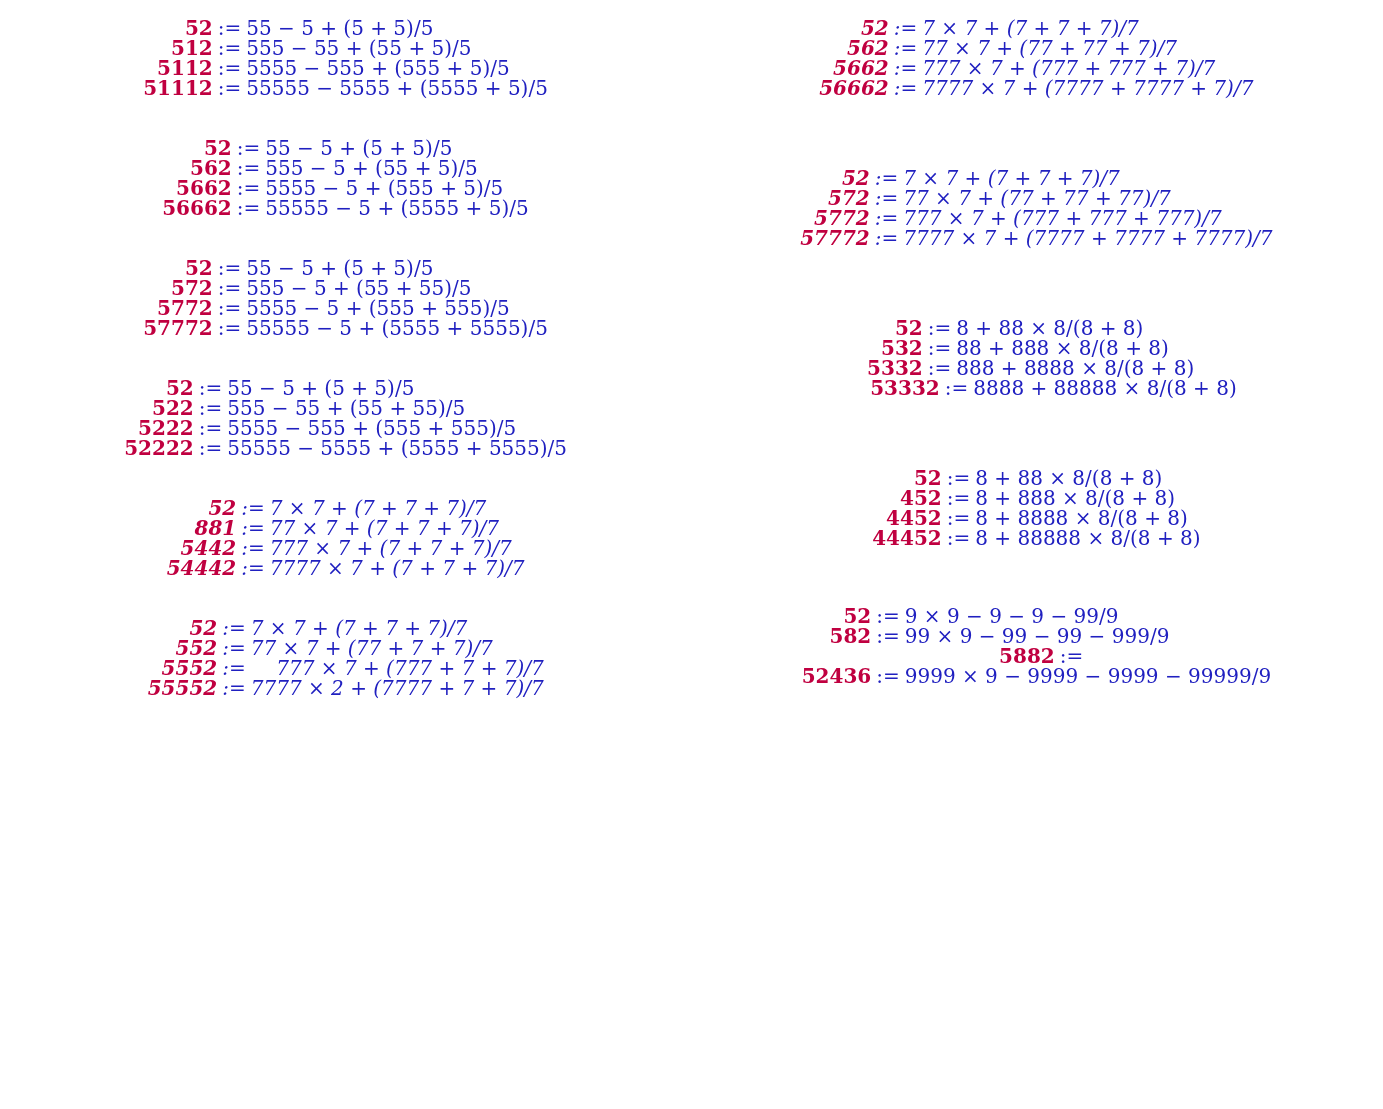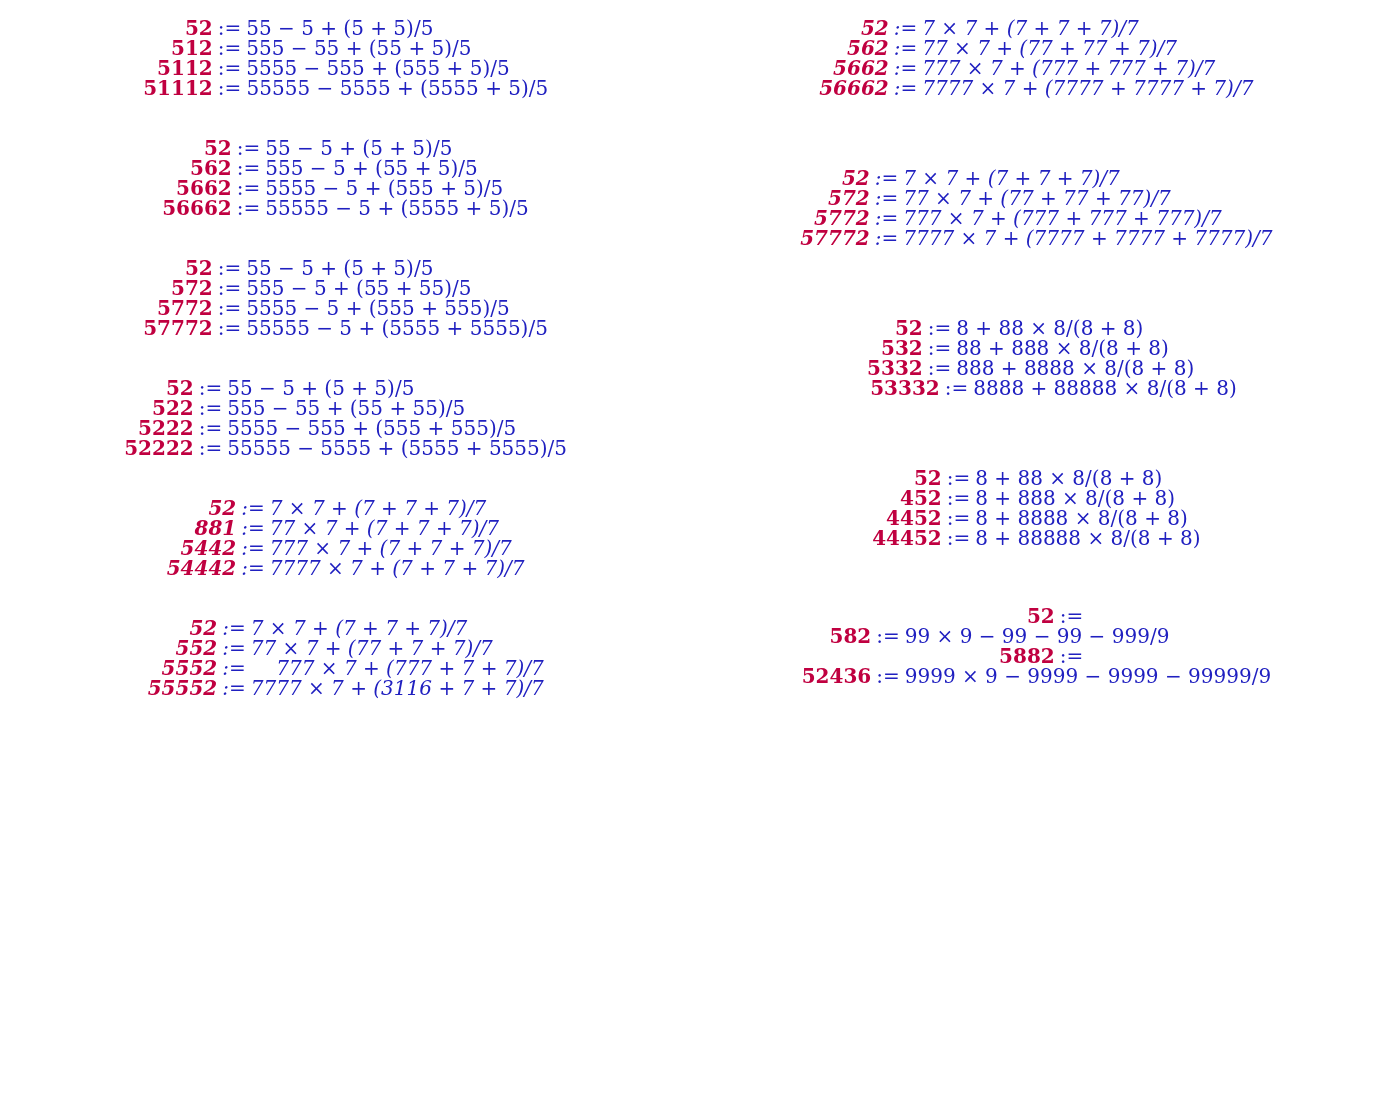--- a/index.html
+++ b/index.html
@@ -80,21 +80,21 @@
         <span class="rhs" style="width: 302px;">555 − 55 + (55 + 5)/5</span>
       </div>
       <div class="eqline">
         <span class="lhs" style="width: 70px;">5112</span>
         <span class="assign">:=</span>
         <span class="rhs" style="width: 302px;">5555 − 555 + (555 + 5)/5</span>
       </div>
       <div class="eqline">
         <span class="lhs" style="width: 70px;">51112</span>
         <span class="assign">:=</span>
-        <span class="rhs" style="width: 302px; text-align: right;">55555 − 5555 + (5555 + 5)/5</span>
+        <span class="rhs" style="width: 302px;">55555 − 5555 + (5555 + 5)/5</span>
       </div>
     </div>
     <div class="gap-md"></div>
 
     <div class="group">
       <div class="eqline">
         <span class="lhs" style="width: 70px;">52</span>
         <span class="assign">:=</span>
         <span class="rhs" style="width: 264px;">55 − 5 + (5 + 5)/5</span>
       </div>
@@ -200,21 +200,21 @@
         <span class="rhs" style="width: 293px;">77 × 7 + (77 + 7 + 7)/7</span>
       </div>
       <div class="eqline">
         <span class="lhs" style="width: 70px;">5552</span>
         <span class="assign">:=</span>
         <span class="rhs" style="width: 293px; text-align: right;">777 × 7 + (777 + 7 + 7)/7</span>
       </div>
       <div class="eqline">
         <span class="lhs" style="width: 70px;">55552</span>
         <span class="assign">:=</span>
-        <span class="rhs" style="width: 293px;">7777 × 7 + (3116 + 7 + 7)/7</span>
+        <span class="rhs" style="width: 293px;">7777 × 2 + (7777 + 7 + 7)/7</span>
       </div>
     </div>
 
   </div>
 
   <div class="column col-right">
 
     <div class="group italic">
       <div class="eqline">
         <span class="lhs" style="width: 70px;">52</span>
@@ -308,20 +308,21 @@
         <span class="assign">:=</span>
         <span class="rhs" style="width: 226px;">8 + 88888 × 8/(8 + 8)</span>
       </div>
     </div>
     <div class="gap-lg"></div>
 
     <div class="group">
       <div class="eqline">
         <span class="lhs" style="width: 70px;">52</span>
         <span class="assign">:=</span>
+        <span class="rhs" style="width: 367px;">9 × 9 − 9 − 9 − 99/9</span>
       </div>
       <div class="eqline">
         <span class="lhs" style="width: 70px;">582</span>
         <span class="assign">:=</span>
         <span class="rhs" style="width: 367px;">99 × 9 − 99 − 99 − 999/9</span>
       </div>
       <div class="eqline">
         <span class="lhs" style="width: 70px;">5882</span>
         <span class="assign">:=</span>
       </div>

